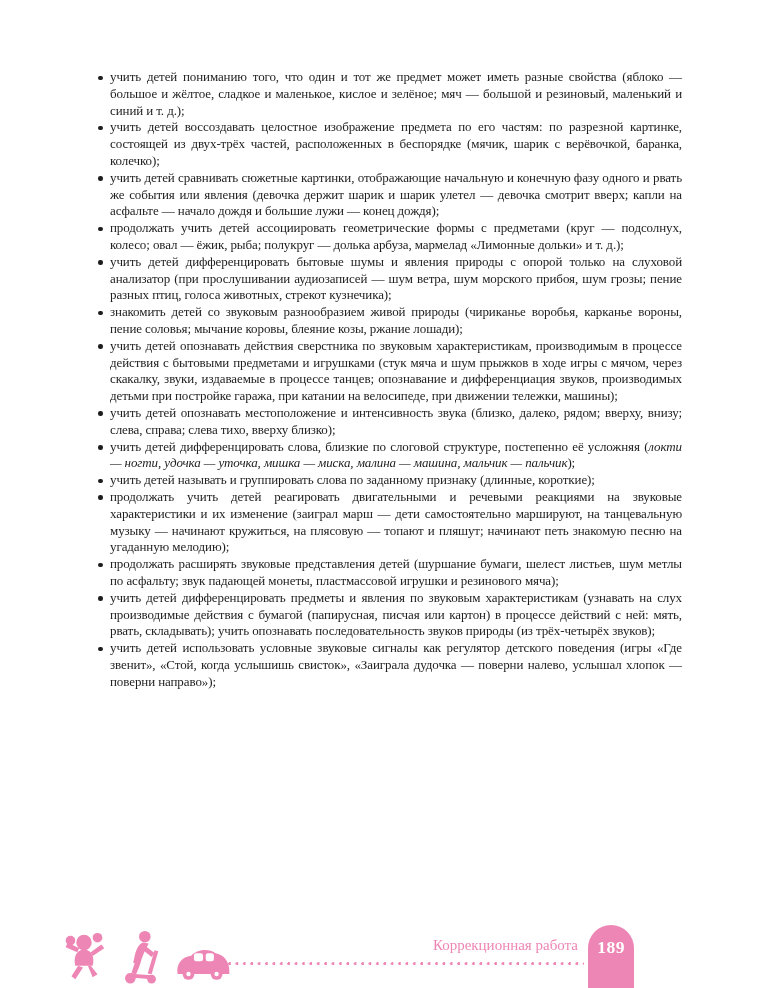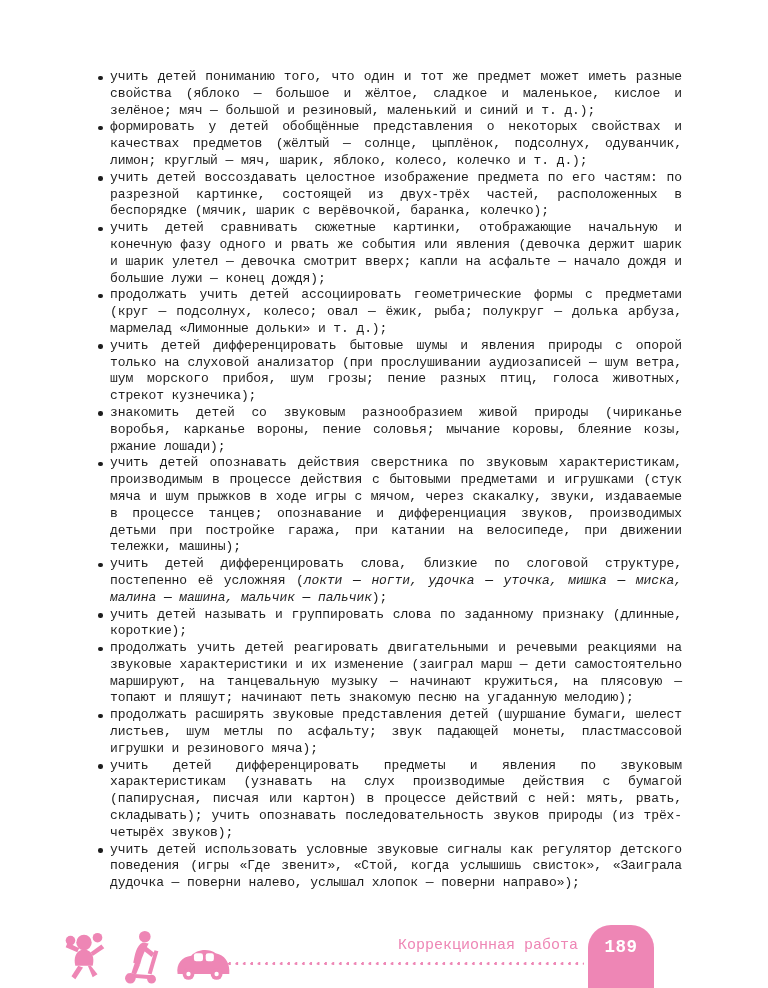--- a/index.html
+++ b/index.html
@@ -6,21 +6,21 @@
     --pink:#ee86b5;
     --green:#19a351;
     --text:#1d1d1d;
   }
   html,body{margin:0;padding:0;background:#ffffff;}
   .page{
     position:relative;
     width:768px;height:988px;
     background:#ffffff;
     overflow:hidden;
-    font-family:Liberation Mono, monospace;
+    font-family:Liberation Serif, serif;
     color:var(--text);
   }
   
   .content{
     position:absolute;
     left:78px;top:69px;width:604px;
   }
   .item{
     display:grid;
     column-gap:0;
@@ -70,21 +70,21 @@
   .section-label{
     position:absolute;
     right:190px;top:19px;
     font-size:15px;
     color:var(--pink);
     white-space:nowrap;
   }
   .page-tab{
     position:absolute;
     left:588px;top:7px;
-    width:66px;height:63px;
+    width:46px;height:63px;
     background:var(--pink);
     border-radius:23px 23px 0 0;
     display:flex;justify-content:center;
   }
   .page-num{
     margin-top:12px;
     font-size:17.5px;
     font-weight:bold;
     color:#ffffff;
     letter-spacing:0.5px;
@@ -95,24 +95,20 @@
 
 <div class="page">
 
   <main class="content">
       <div class="item sub">
         <span class="bullet sub"></span>
         <span class="txt"><span>учить детей пониманию того, что один и тот же предмет может иметь разные свойства (яблоко — большое и жёлтое, сладкое и маленькое, кислое и зелёное; мяч — большой и резиновый, маленький и синий и т. д.);</span></span>
       </div>
       <div class="item sub">
         <span class="bullet sub"></span>
-        <span class="txt"><span>формировать у детей обобщённые представления о некоторых свойствах и качествах предметов (жёлтый — солнце, цыплёнок, подсолнух, одуванчик, лимон; круглый — мяч, шарик, яблоко, колесо, колечко и т. д.);</span></span>
-      </div>
-      <div class="item sub">
-        <span class="bullet sub"></span>
         <span class="txt"><span>учить детей воссоздавать целостное изображение предмета по его частям: по разрезной картинке, состоящей из двух-трёх частей, расположенных в беспорядке (мячик, шарик с верёвочкой, баранка, колечко);</span></span>
       </div>
       <div class="item sub">
         <span class="bullet sub"></span>
         <span class="txt"><span>учить детей сравнивать сюжетные картинки, отображающие начальную и конечную фазу одного и рвать же события или явления (девочка держит шарик и шарик улетел — девочка смотрит вверх; капли на асфальте — начало дождя и большие лужи — конец дождя);</span></span>
       </div>
       <div class="item sub">
         <span class="bullet sub"></span>
         <span class="txt"><span>продолжать учить детей ассоциировать геометрические формы с предметами (круг — подсолнух, колесо; овал — ёжик, рыба; полукруг — долька арбуза, мармелад «Лимонные дольки» и т. д.);</span></span>
       </div>
@@ -120,20 +116,24 @@
         <span class="bullet sub"></span>
         <span class="txt"><span>учить детей дифференцировать бытовые шумы и явления природы с опорой только на слуховой анализатор (при прослушивании аудиозаписей — шум ветра, шум морского прибоя, шум грозы; пение разных птиц, голоса животных, стрекот кузнечика);</span></span>
       </div>
       <div class="item sub">
         <span class="bullet sub"></span>
         <span class="txt"><span>знакомить детей со звуковым разнообразием живой природы (чириканье воробья, карканье вороны, пение соловья; мычание коровы, блеяние козы, ржание лошади);</span></span>
       </div>
       <div class="item sub">
         <span class="bullet sub"></span>
         <span class="txt"><span>учить детей опознавать действия сверстника по звуковым характеристикам, производимым в процессе действия с бытовыми предметами и игрушками (стук мяча и шум прыжков в ходе игры с мячом, через скакалку, звуки, издаваемые в процессе танцев; опознавание и дифференциация звуков, производимых детьми при постройке гаража, при катании на велосипеде, при движении тележки, машины);</span></span>
+      </div>
+      <div class="item sub">
+        <span class="bullet sub"></span>
+        <span class="txt"><span>учить детей опознавать местоположение и интенсивность звука (близко, далеко, рядом; вверху, внизу; слева, справа; слева тихо, вверху близко);</span></span>
       </div>
       <div class="item sub">
         <span class="bullet sub"></span>
         <span class="txt"><span>учить детей дифференцировать слова, близкие по слоговой структуре, постепенно её усложняя (</span><em>локти — ногти, удочка — уточка, мишка — миска, малина — машина, мальчик — пальчик</em><span>);</span></span>
       </div>
       <div class="item sub">
         <span class="bullet sub"></span>
         <span class="txt"><span>учить детей называть и группировать слова по заданному признаку (длинные, короткие);</span></span>
       </div>
       <div class="item sub">

